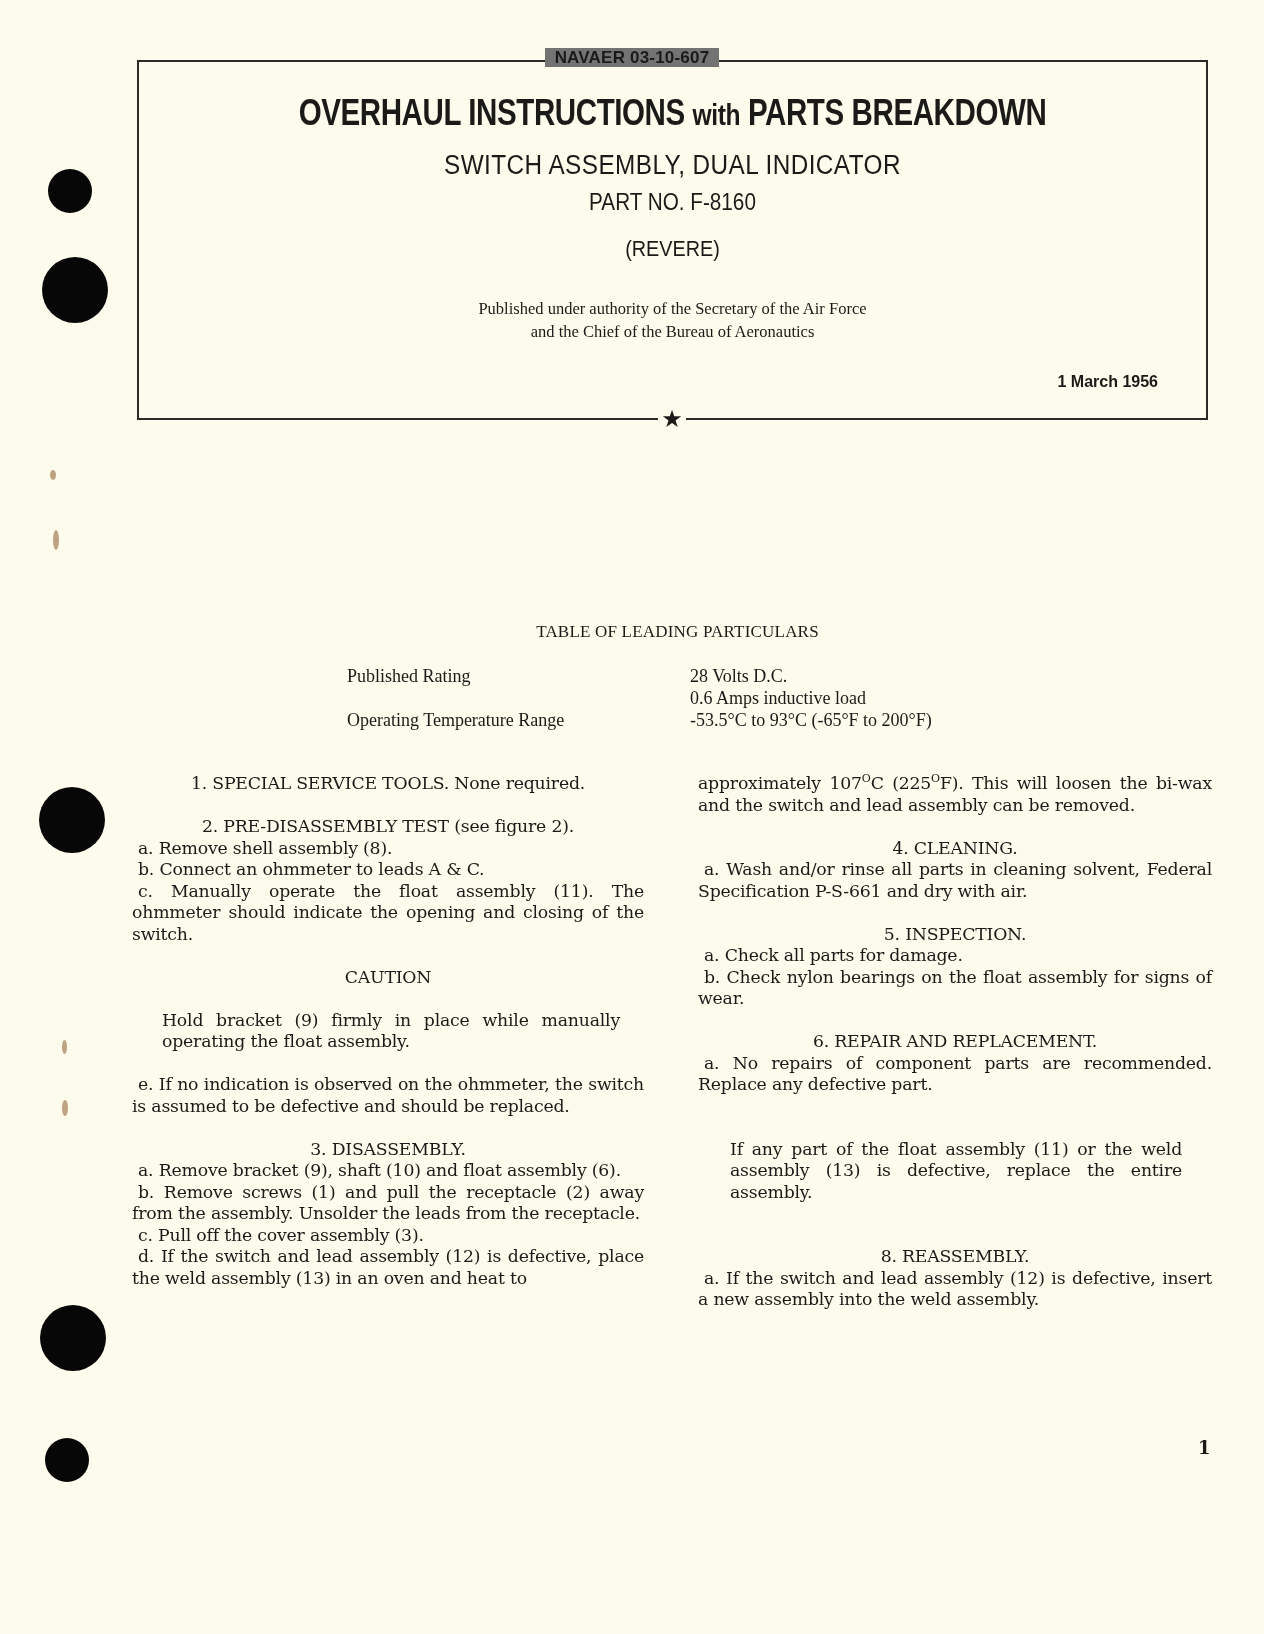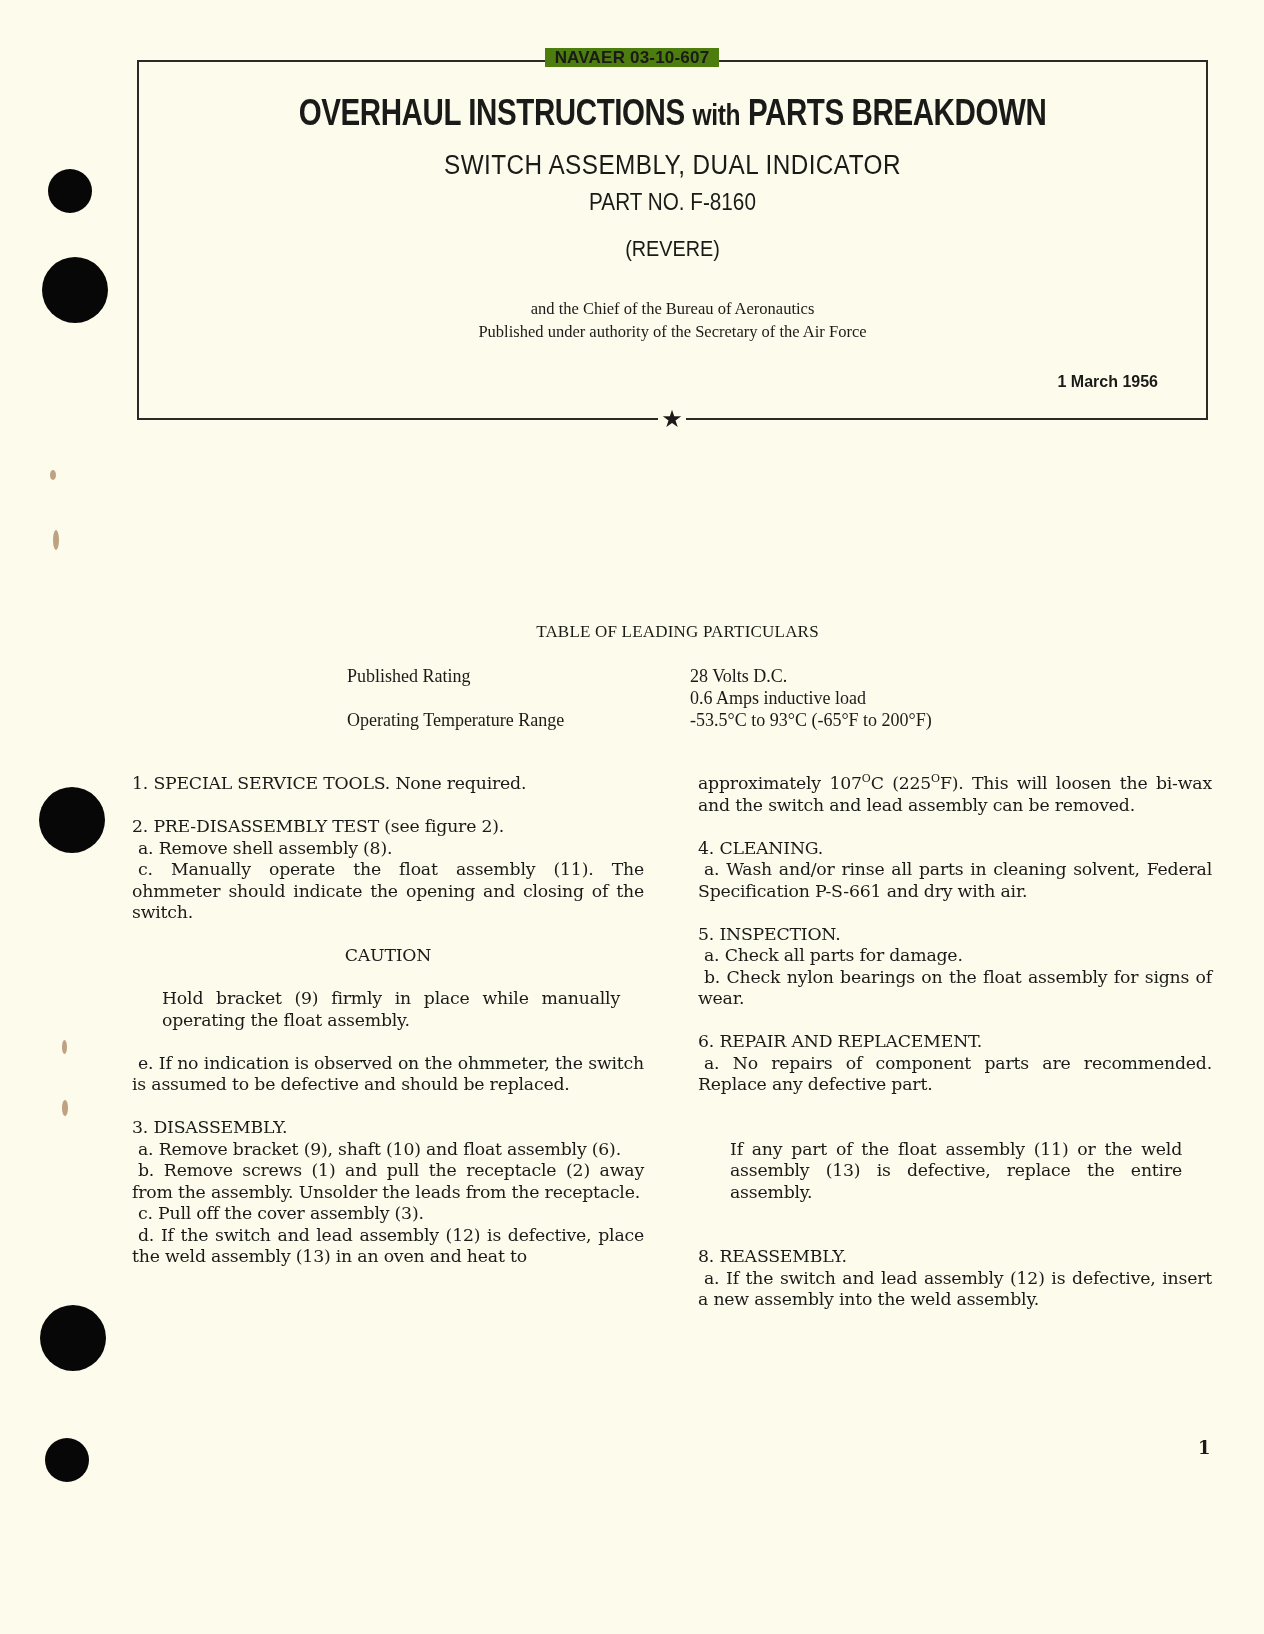--- a/index.html
+++ b/index.html
@@ -16,21 +16,21 @@
   .box {
     position: absolute; left: 137px; top: 60px; width: 1071px; height: 360px;
     border-left: 2px solid #2a2a28; border-right: 2px solid #2a2a28;
     border-top: 2px solid #2a2a28; border-bottom: 2px solid #2a2a28;
     box-sizing: border-box;
   }
   .doc-number {
     position: absolute; left: 0; width: 1264px; top: 48px; text-align: center;
   }
   .doc-number span {
-    background: #4d7c0f; padding: 0 10px;
+    background: #737373; padding: 0 10px;
     font-family: "Liberation Sans", sans-serif; font-weight: bold; font-size: 17px;
     letter-spacing: 0.2px;
   }
   .main-title {
     position: absolute; left: 137px; width: 1071px; top: 92px; text-align: center;
     font-family: "Liberation Sans", sans-serif; font-weight: bold; font-size: 36px;
     letter-spacing: -0.5px;
     transform: scaleX(0.82); transform-origin: center;
   }
   .main-title .with { font-size: 30px; }
@@ -74,21 +74,21 @@
 
   
   .col {
     position: absolute; top: 773px; font-size: 17.3px; line-height: 21.5px;
     font-family: "DejaVu Serif", serif; letter-spacing: -0.2px;
   }
   .col.left { left: 132px; width: 512px; }
   .col.right { left: 698px; width: 514px; }
   .p { margin: 0; text-align: justify; }
   .p.step { text-indent: 6px; }
-  .heading { margin: 0; }
+  .heading { margin: 0; text-align: center; }
   .gap { height: 21.5px; }
   .center-head { text-align: center; margin: 0; }
   .indent-block { margin: 0 24px 0 30px; text-align: justify; }
   .right .indent-block { margin: 0 30px 0 32px; }
   sup { font-size: 11px; line-height: 0; }
   .page-num {
     position: absolute; left: 1198px; top: 1437px; font-size: 18px; font-weight: bold;
     font-family: "DejaVu Serif", serif;
   }
   .stain { position: absolute; border-radius: 50%; background: #8a5a2c; opacity: 0.55; }
@@ -113,40 +113,41 @@
 </div>
 <div class="main-title">
   <span>OVERHAUL INSTRUCTIONS</span>
   <span class="with">with</span>
   <span>PARTS BREAKDOWN</span>
 </div>
 <div class="subtitle">SWITCH ASSEMBLY, DUAL INDICATOR</div>
 <div class="partno">PART NO. F-8160</div>
 <div class="maker">(REVERE)</div>
 <div class="authority">
+  <div>Published under authority of the Secretary of the Air Force</div>
   <div>and the Chief of the Bureau of Aeronautics</div>
-  <div>Published under authority of the Secretary of the Air Force</div>
 </div>
 <div class="date">1 March 1956</div>
 <div class="star">★</div>
 
 <div class="tlp-title">TABLE OF LEADING PARTICULARS</div>
 <div class="tlp-row tlp-label" style="top:666px;">Published Rating</div>
 <div class="tlp-row tlp-value" style="top:666px;">28 Volts D.C.</div>
 <div class="tlp-row tlp-value" style="top:688px;">0.6 Amps inductive load</div>
 <div class="tlp-row tlp-label" style="top:710px;">Operating Temperature Range</div>
 <div class="tlp-row tlp-value" style="top:710px;">-53.5°C to 93°C (-65°F to 200°F)</div>
 
 <div class="col left">
   <p class="heading">
     <span>1. SPECIAL SERVICE TOOLS.</span> <span>None required.</span>
   </p>
   <div class="gap"></div>
   <p class="heading">2. PRE-DISASSEMBLY TEST (see figure 2).</p>
   <p class="p step">a. Remove shell assembly (8).</p>
+  <p class="p step">b. Connect an ohmmeter to leads A &amp; C.</p>
   <p class="p step">c. Manually operate the float assembly (11). The ohmmeter should indicate the opening and closing of the switch.</p>
   <div class="gap"></div>
   <p class="center-head">CAUTION</p>
   <div class="gap"></div>
   <p class="indent-block">Hold bracket (9) firmly in place while manually operating the float assembly.</p>
   <div class="gap"></div>
   <p class="p step">e. If no indication is observed on the ohmmeter, the switch is assumed to be defective and should be replaced.</p>
   <div class="gap"></div>
   <p class="heading">3. DISASSEMBLY.</p>
   <p class="p step">a. Remove bracket (9), shaft (10) and float assembly (6).</p>

